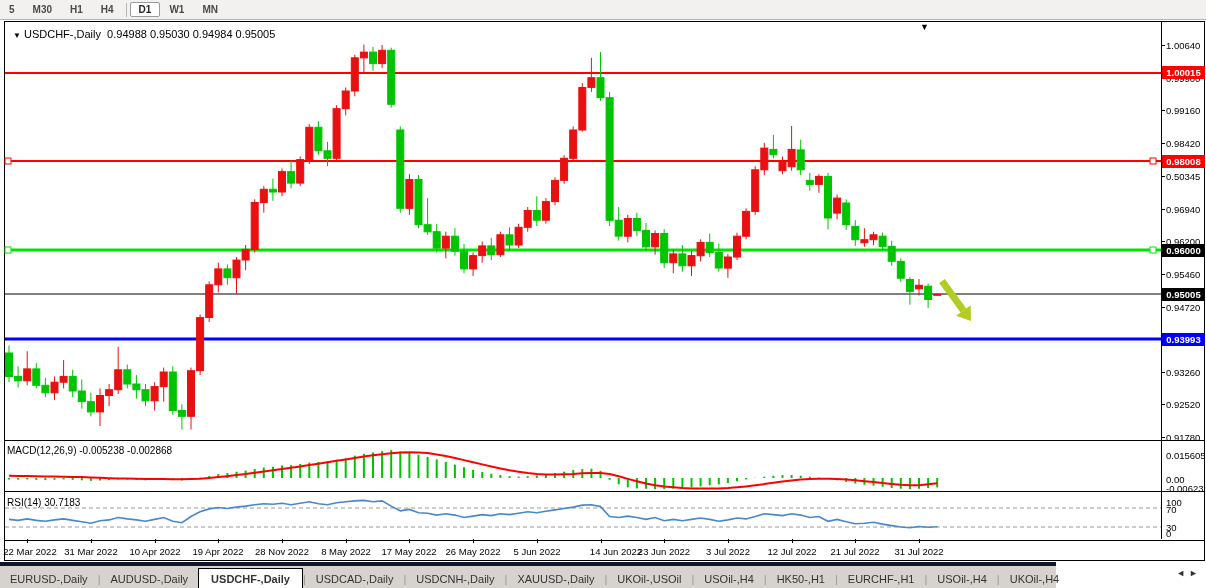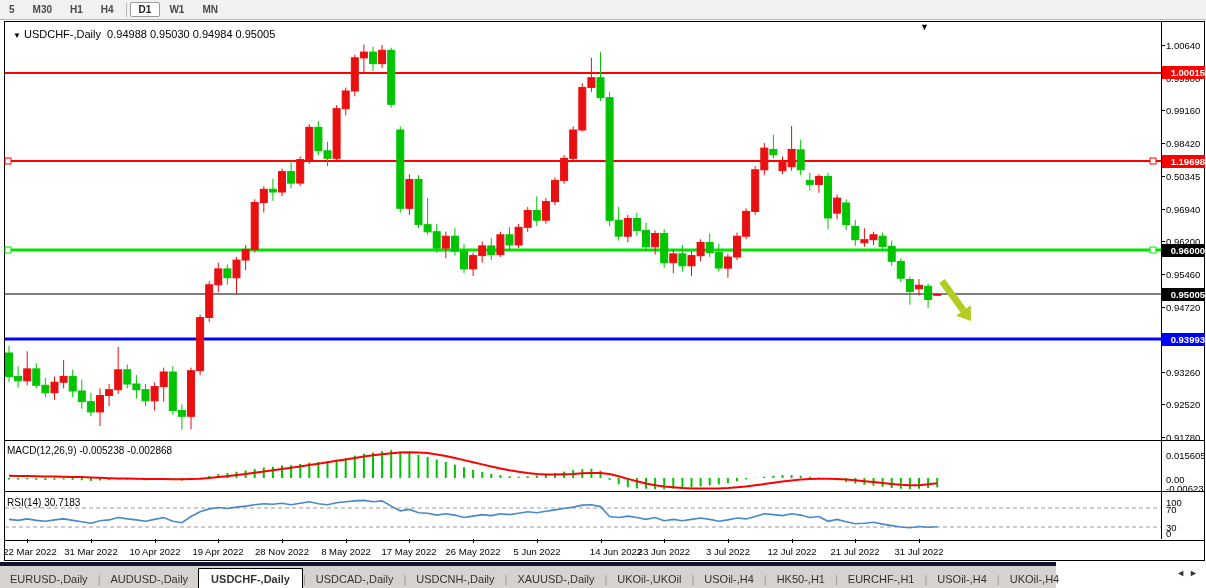--- a/index.html
+++ b/index.html
@@ -10,21 +10,21 @@
   .tfbtn.active{background:#fff;border:1px solid #9a9a9a;border-radius:2px;padding:1px 8px;color:#222;}
   .tfsep{width:1px;height:14px;background:#b9b6b0;margin:0 3px;}
   
   #chartwin{position:absolute;left:4px;top:21px;width:1201px;height:540px;background:#fff;border:1px solid #000;box-sizing:border-box;}
   #charttitle{position:absolute;left:8px;top:6px;font-size:11px;color:#000;white-space:pre;}
   .panelsep{position:absolute;left:0;width:1201px;height:1px;background:#000;}
   .axissep{position:absolute;top:0;width:1px;height:518px;background:#000;left:1161px;}
   svg{position:absolute;left:0;top:0;overflow:visible;}
   .pricelabel,.sublabel{position:absolute;left:1166px;font-size:9.5px;color:#000;white-space:nowrap;}
   .pricetickmark{position:absolute;left:1161px;width:4px;height:1px;background:#000;}
-  .badge{position:absolute;left:1162px;width:43px;height:13px;font-size:9.5px;font-weight:700;color:#fff;text-align:right;line-height:13px;}
+  .badge{position:absolute;left:1162px;width:43px;height:13px;font-size:9.5px;font-weight:700;color:#fff;text-align:center;line-height:13px;}
   .datelabel{position:absolute;top:546px;font-size:9.5px;color:#000;white-space:nowrap;transform:translateX(-50%);}
   .datetick{position:absolute;top:539px;width:1px;height:4px;background:#000;}
   #indlabel-macd,#indlabel-rsi{position:absolute;left:7px;font-size:10px;color:#000;}
   
   #tabbar{position:absolute;left:0;top:562px;width:1056px;height:26px;background:#d6d3ce;border-top:4px solid #0f172a;display:flex;align-items:center;font-size:11px;color:#333;}
   .tab{padding:4px 10px;white-space:nowrap;cursor:default;}
   .tab.active{background:#fff;border:1px solid #000;border-bottom:1px solid #fff;font-weight:700;padding:4px 12px;}
   .tabsep{color:#999;}
   #tabscroll{position:absolute;right:4px;top:568px;font-size:9px;color:#333;letter-spacing:4px;}
   #shiftmarker{position:absolute;font-size:9px;color:#000;line-height:6px;}
@@ -412,21 +412,21 @@
       <div class="pricelabel" style="top:269px;">0.95460</div>
       <div class="pricetickmark" style="top:307px;"></div>
       <div class="pricelabel" style="top:302px;">0.94720</div>
       <div class="pricetickmark" style="top:372px;"></div>
       <div class="pricelabel" style="top:367px;">0.93260</div>
       <div class="pricetickmark" style="top:404px;"></div>
       <div class="pricelabel" style="top:399px;">0.92520</div>
       <div class="pricetickmark" style="top:437px;"></div>
       <div class="pricelabel" style="top:432px;">0.91780</div>
       <div class="badge" style="top:66px;background:#ff0000;">1.00015</div>
-      <div class="badge" style="top:155px;background:#ff0000;">1.19698</div>
+      <div class="badge" style="top:155px;background:#ff0000;">0.98008</div>
       <div class="badge" style="top:244px;background:#000000;">0.96000</div>
       <div class="badge" style="top:288px;background:#000000;">0.95005</div>
       <div class="badge" style="top:333px;background:#0000ff;">0.93993</div>
       <div class="sublabel" style="top:450px;">0.015605</div>
       <div class="sublabel" style="top:474px;">0.00</div>
       <div class="sublabel" style="top:483px;">-0.00623</div>
       <div class="sublabel" style="top:497px;">100</div>
       <div class="sublabel" style="top:504px;">70</div>
       <div class="sublabel" style="top:522px;">30</div>
       <div class="sublabel" style="top:528px;">0</div>
@@ -467,21 +467,21 @@
       <span class="tabsep">|</span>
       <div class="tab">AUDUSD-,Daily</div>
       <div class="tab active">USDCHF-,Daily</div>
       <span class="tabsep">|</span>
       <div class="tab">USDCAD-,Daily</div>
       <span class="tabsep">|</span>
       <div class="tab">USDCNH-,Daily</div>
       <span class="tabsep">|</span>
       <div class="tab">XAUUSD-,Daily</div>
       <span class="tabsep">|</span>
-      <div class="tab">UKOil-,UKOil</div>
+      <div class="tab">UKOil-,USOil</div>
       <span class="tabsep">|</span>
       <div class="tab">USOil-,H4</div>
       <span class="tabsep">|</span>
       <div class="tab">HK50-,H1</div>
       <span class="tabsep">|</span>
       <div class="tab">EURCHF-,H1</div>
       <span class="tabsep">|</span>
       <div class="tab">USOil-,H4</div>
       <span class="tabsep">|</span>
       <div class="tab">UKOil-,H4</div>

